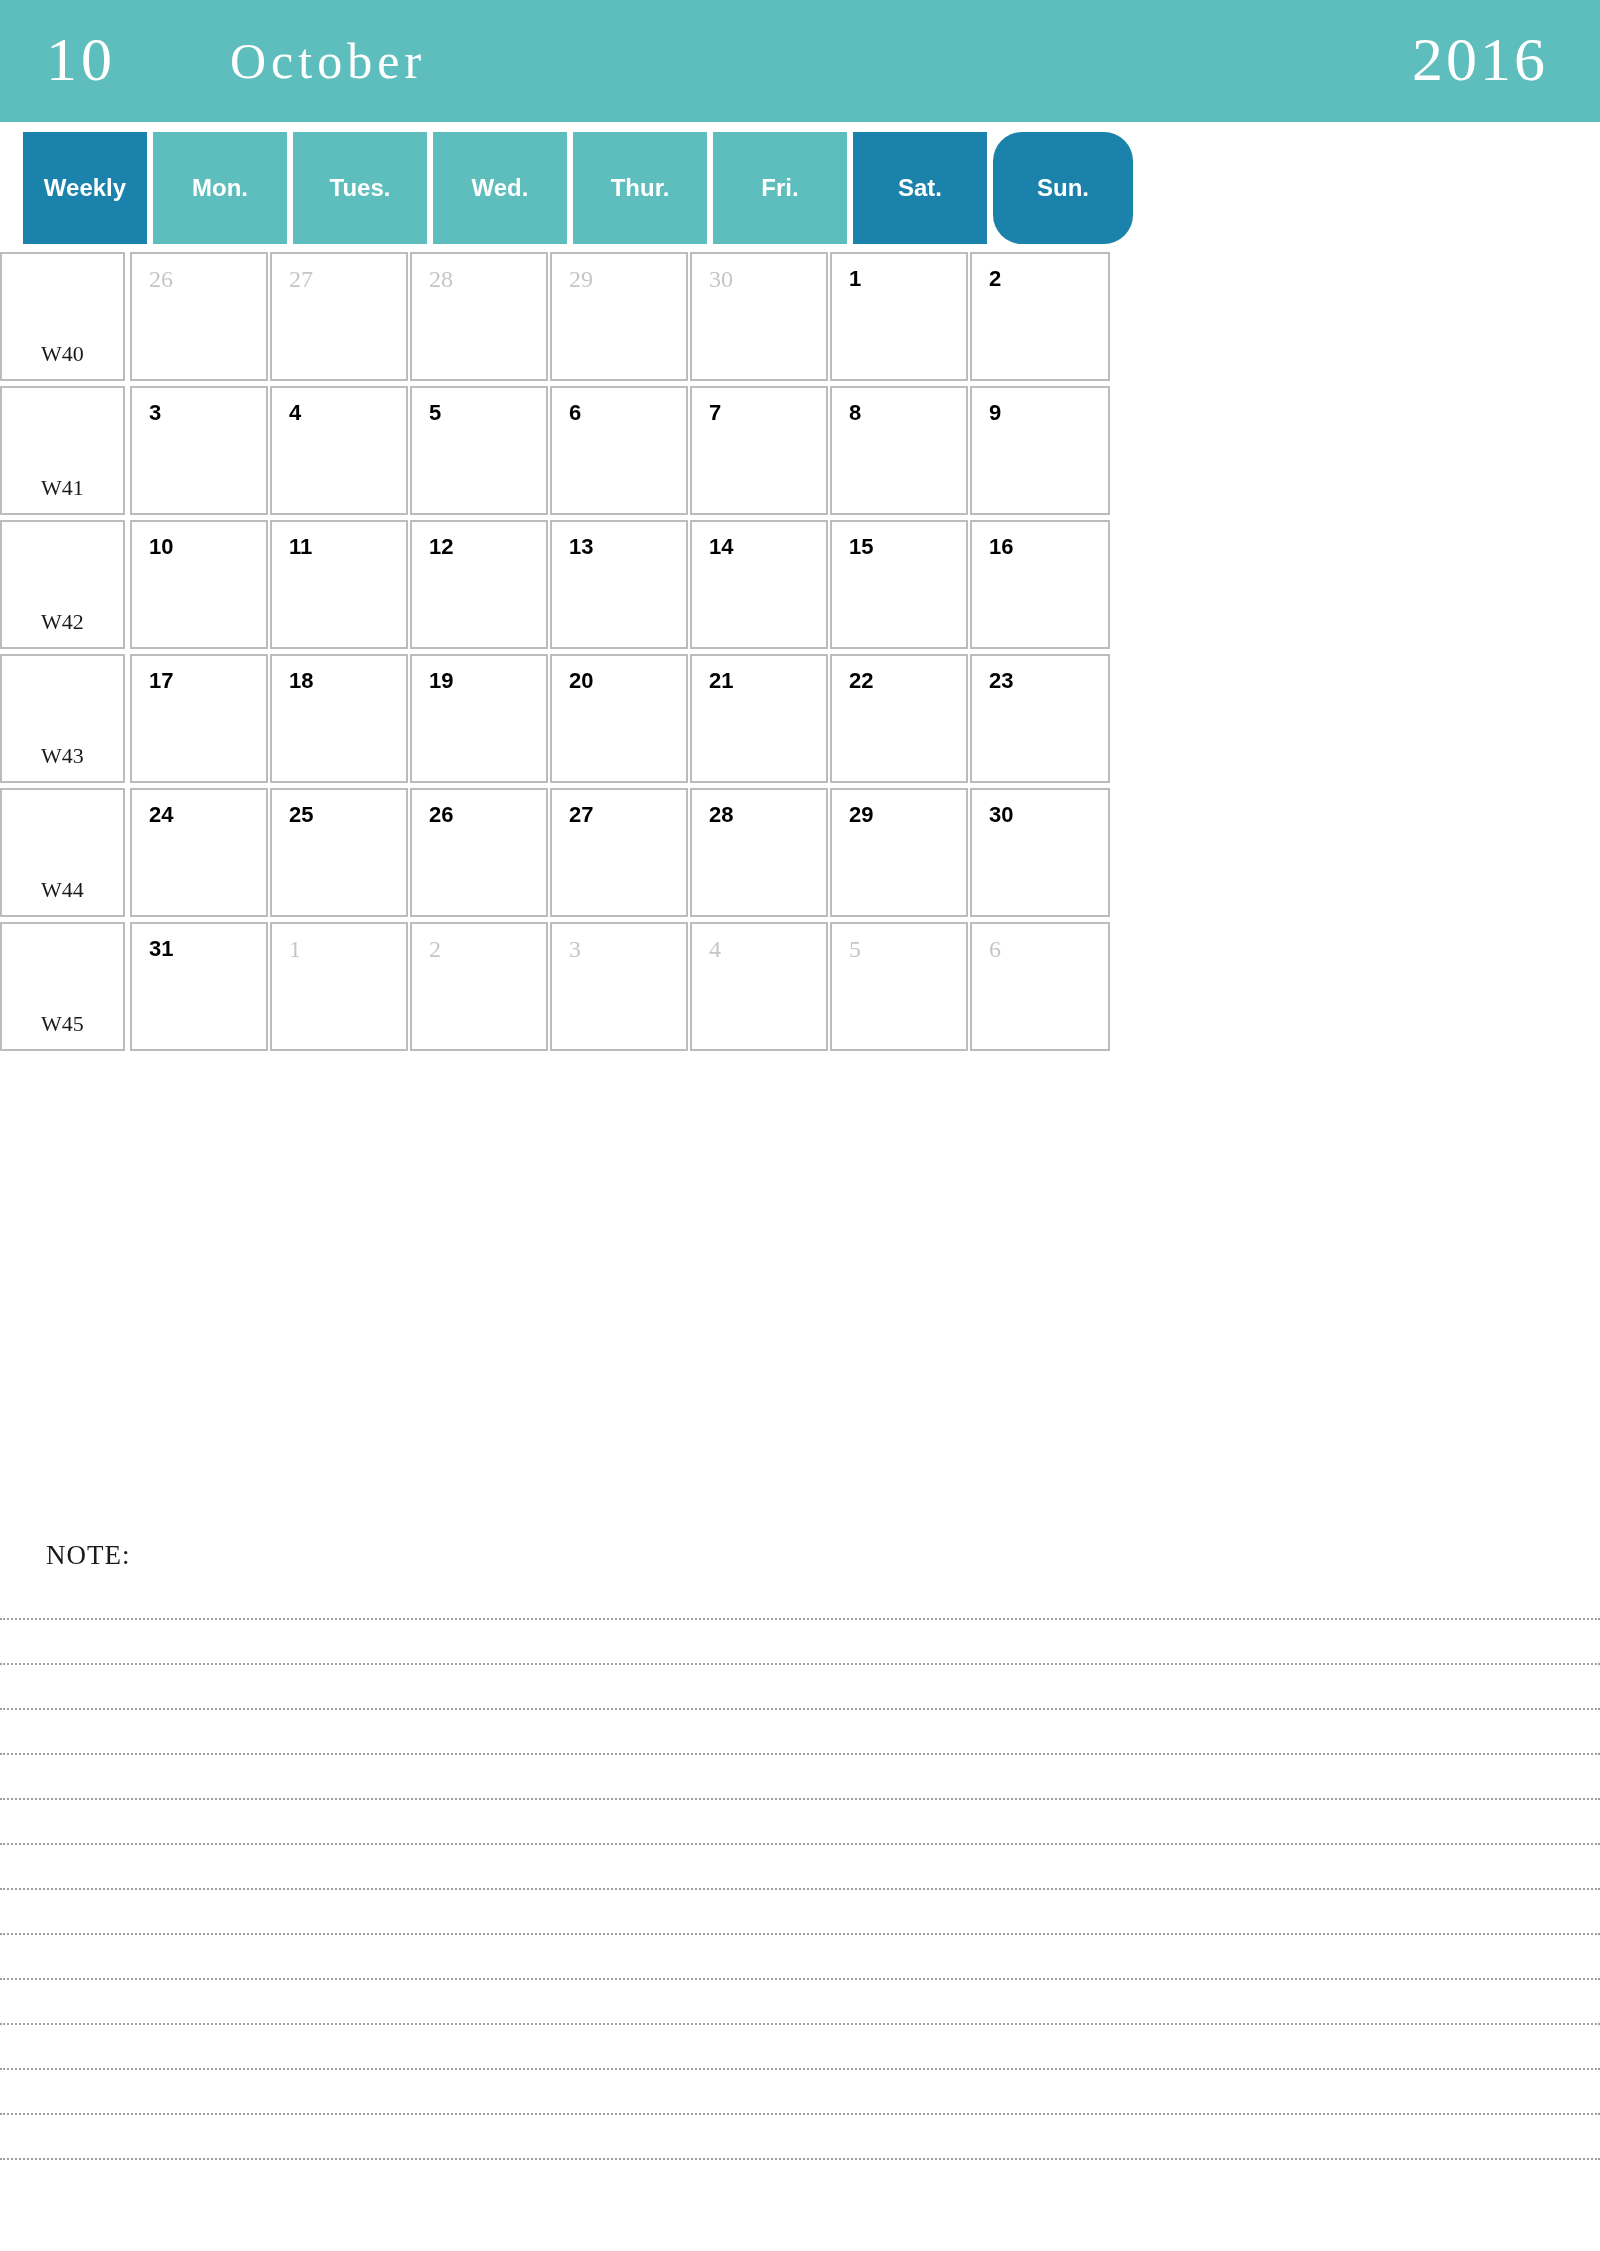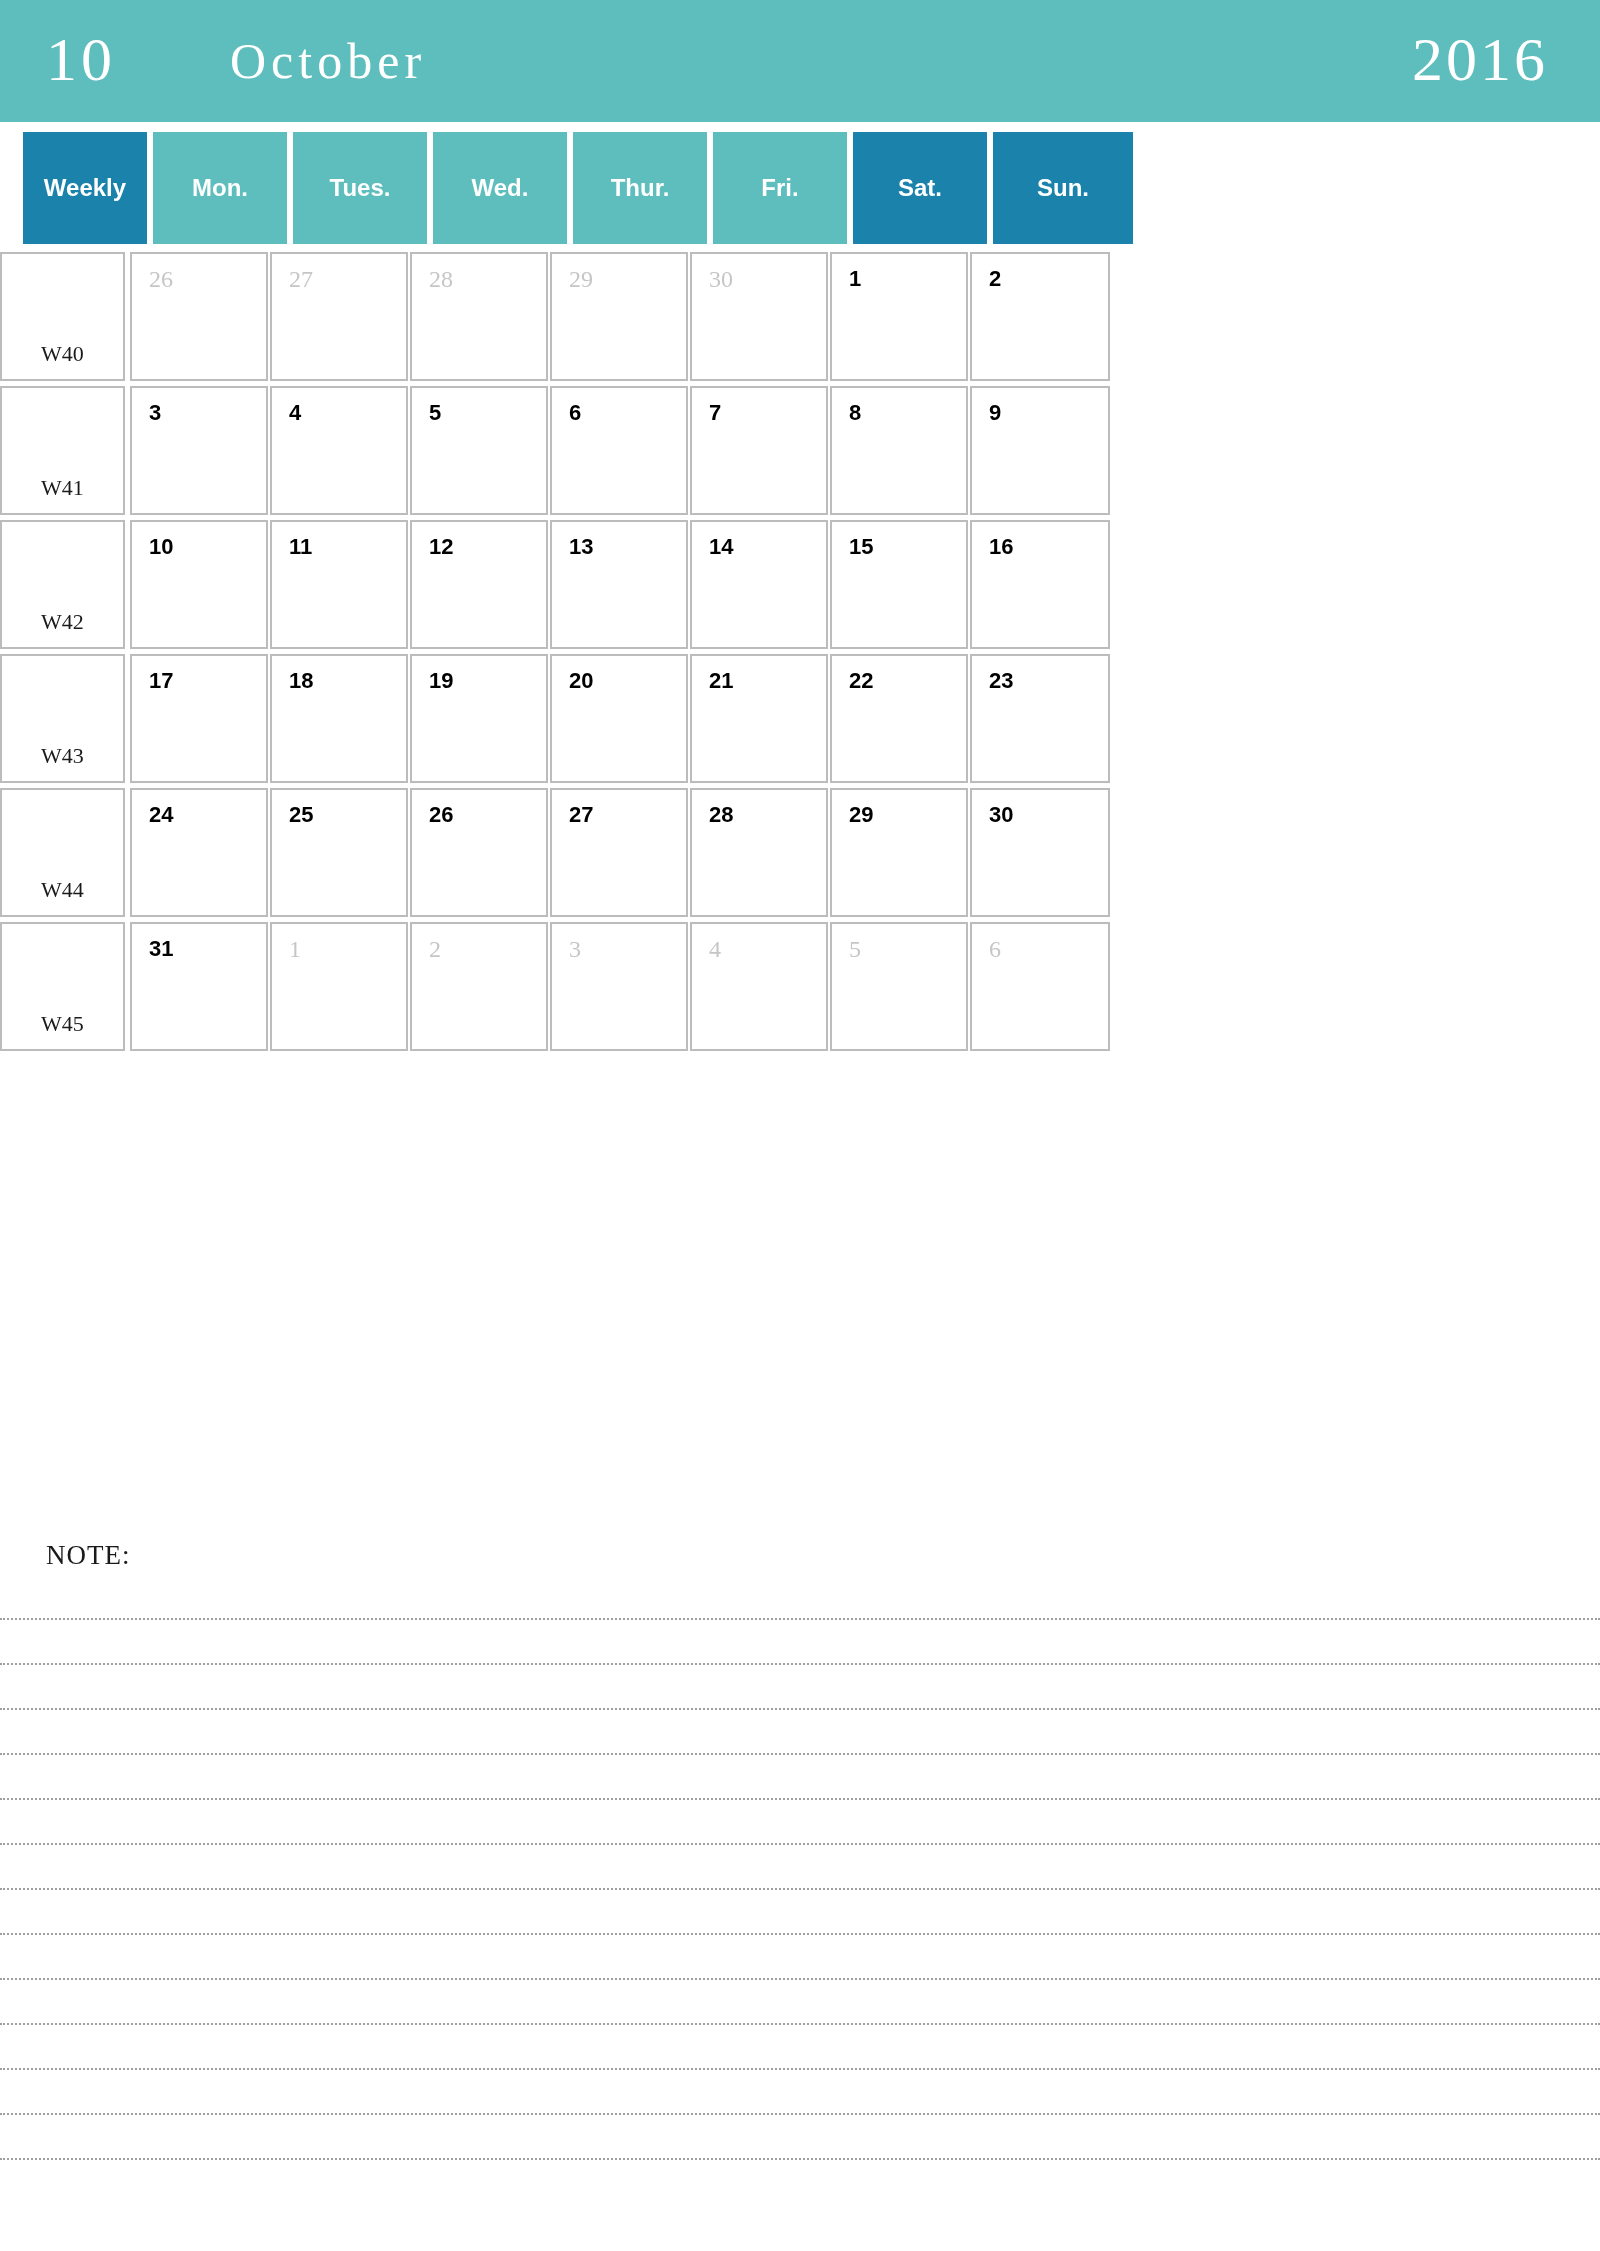--- a/index.html
+++ b/index.html
@@ -78,21 +78,21 @@
     align-items: center;
     justify-content: center;
     color: #ffffff;
     font-size: 24px;
     font-weight: bold;
     font-family: "Liberation Sans", sans-serif;
     background: #5ebebd;
     border-right: 6px solid #ffffff;
   }
   .dh-cell.accent { background: #1a82ab; }
-  .dh-cell.last { border-right: none; }
+  .dh-cell.last { border-right: none; border-radius: 29px; }
 
   
   .calgrid {
     position: absolute;
     left: 0;
     top: 252px;
     width: 1600px;
   }
   .wk-row {
     display: grid;

